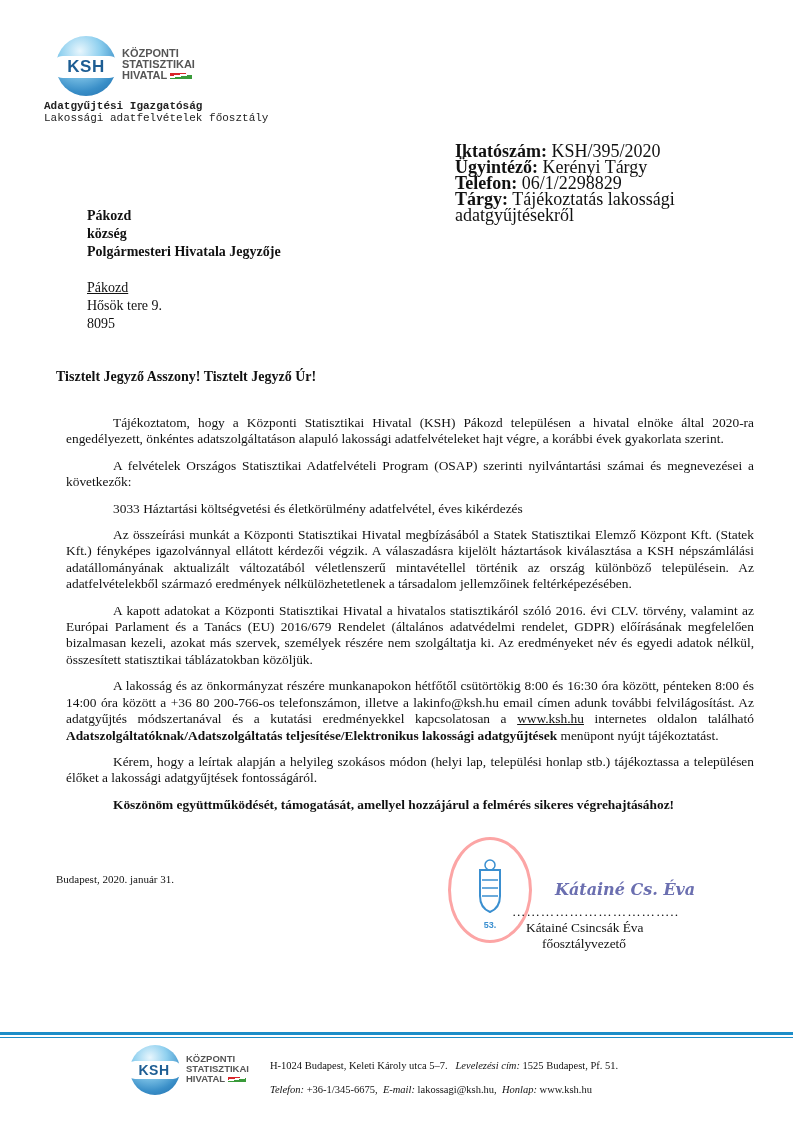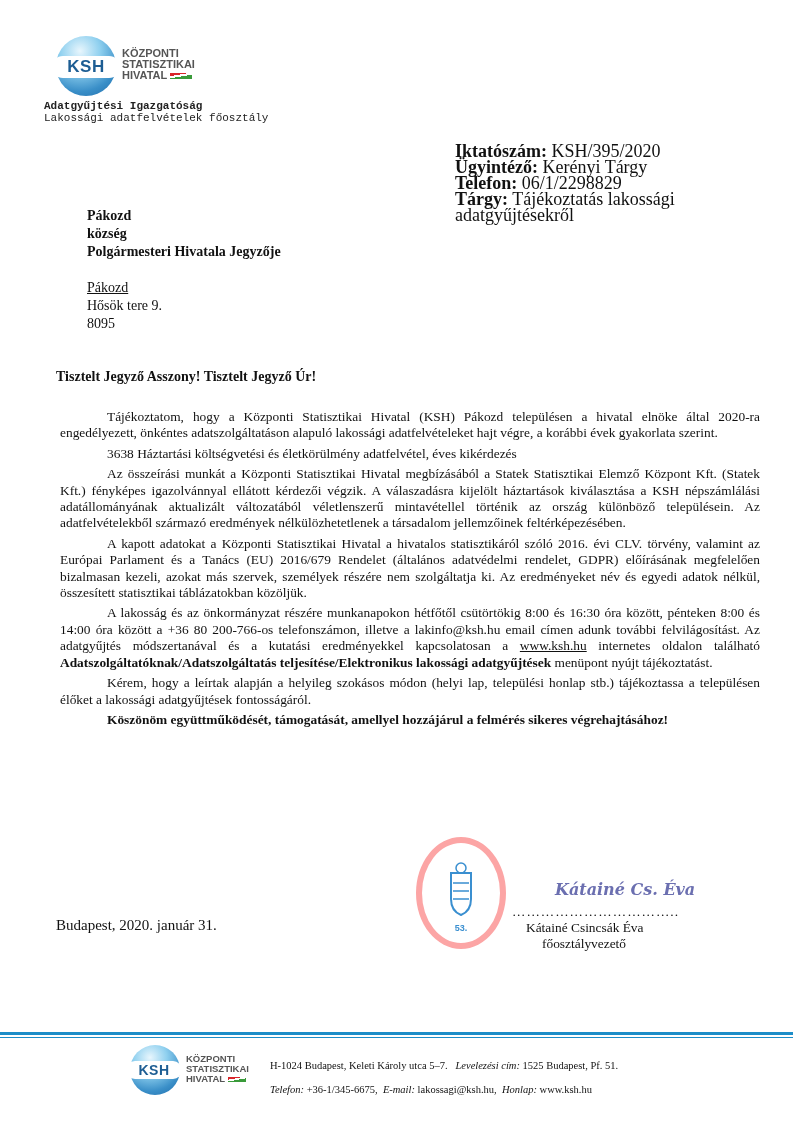--- a/index.html
+++ b/index.html
@@ -13,26 +13,26 @@
   .logo-text { position:absolute; font-family:"Liberation Sans",sans-serif; font-weight:bold; color:#555; line-height:11px; font-size:11px; }
   .flag { display:inline-block; width:22px; height:6px; margin-left:3px; vertical-align:middle; background:linear-gradient(170deg,#d9262b 0 33%, #fff 33% 55%, #3a9b3a 55%); }
   .dept { position:absolute; left:44px; top:100px; font-family:Liberation Mono, monospace; font-size:11px; line-height:12px; color:#222; }
   .dept b { font-weight:bold; }
   .ref { position:absolute; left:455px; top:143px; font-size:18px; line-height:16px; }
   .ref b { font-weight:bold; }
   .addr { position:absolute; left:56px; top:207px; font-size:14px; line-height:18px;margin-left:31px; }
   .addr .b { font-weight:bold; }
   .greet { position:absolute; left:56px; top:369px; font-size:14px; font-weight:bold; }
   .body { position:absolute; left:56px; top:405px; width:708px; font-size:13.4px; line-height:16.4px; text-align:justify; }
-  .body p { margin:4px; text-indent:47px; }
+  .body p { margin:10px; text-indent:47px; }
   .body .li { padding-left:47px; text-indent:0; }
   .body a { color:#111; text-decoration:underline; }
   .body b { font-weight:bold; }
-  .date { position:absolute; left:56px; top:917px; font-size:15px; }
-  .stamp { position:absolute; left:416px; top:837px; width:78px; height:100px; border:6px solid #fca5a5; border-radius:50%; color:#3a8fd0; font-family:"Liberation Sans",sans-serif; }
+  .date { position:absolute; left:56px; top:873px; font-size:11px; }
+  .stamp { position:absolute; left:448px; top:837px; width:78px; height:100px; border:3px solid #fca5a5; border-radius:50%; color:#3a8fd0; font-family:"Liberation Sans",sans-serif; }
   .sig { position:absolute; left:526px; top:904px; font-size:13.4px; line-height:16px; }
   .sign { position:absolute; left:555px; top:880px; font-family:"DejaVu Serif",serif; font-style:italic; color:#6b6fb0; font-size:16px;font-weight:bold; }
   .rule1 { position:absolute; left:0; top:1032px; width:793px; height:3px; background:#1c8dc8; }
   .rule2 { position:absolute; left:0; top:1037px; width:793px; height:1px; background:#1c8dc8; }
   .foot { position:absolute; left:270px; top:1054px; font-size:10.5px; line-height:24px; }
   .foot i { font-style:italic; }
 </style>
 </head>
 <body>
 
@@ -67,21 +67,22 @@
   <div style="height:18px"></div>
   <div style="text-decoration:underline">Pákozd</div>
   <div>Hősök tere 9.</div>
   <div>8095</div>
 </div>
 
 <div class="greet">Tisztelt Jegyző Asszony! Tisztelt Jegyző Úr!</div>
 
 <div class="body">
   <p>Tájékoztatom, hogy a Központi Statisztikai Hivatal (KSH) Pákozd településen a hivatal elnöke által 2020-ra engedélyezett, önkéntes adatszolgáltatáson alapuló lakossági adatfelvételeket hajt végre, a korábbi évek gyakorlata szerint.</p>
-  <p class="li">3638 Háztartási költségvetési és életkörülmény adatfelvétel, éves kikérdezés</p>
+  <p>A felvételek Országos Statisztikai Adatfelvételi Program (OSAP) szerinti nyilvántartási számai és megnevezései a következők:</p>
+  <p class="li">3033 Háztartási költségvetési és életkörülmény adatfelvétel, éves kikérdezés</p>
   <p>Az összeírási munkát a Központi Statisztikai Hivatal megbízásából a Statek Statisztikai Elemző Központ Kft. (Statek Kft.) fényképes igazolvánnyal ellátott kérdezői végzik. A válaszadásra kijelölt háztartások kiválasztása a KSH népszámlálási adatállományának aktualizált változatából véletlenszerű mintavétellel történik az ország különböző településein. Az adatfelvételekből származó eredmények nélkülözhetetlenek a társadalom jellemzőinek feltérképezésében.</p>
   <p>A kapott adatokat a Központi Statisztikai Hivatal a hivatalos statisztikáról szóló 2016. évi CLV. törvény, valamint az Európai Parlament és a Tanács (EU) 2016/679 Rendelet (általános adatvédelmi rendelet, GDPR) előírásának megfelelően bizalmasan kezeli, azokat más szervek, személyek részére nem szolgáltatja ki. Az eredményeket név és egyedi adatok nélkül, összesített statisztikai táblázatokban közöljük.</p>
   <p><span>A lakosság és az önkormányzat részére munkanapokon hétfőtől csütörtökig 8:00 és 16:30 óra között, pénteken 8:00 és 14:00 óra között a +36 80 200-766-os telefonszámon, illetve a lakinfo@ksh.hu email címen adunk további felvilágosítást. Az adatgyűjtés módszertanával és a kutatási eredményekkel kapcsolatosan a </span><a>www.ksh.hu</a><span> internetes oldalon található </span><b>Adatszolgáltatóknak/Adatszolgáltatás teljesítése/Elektronikus lakossági adatgyűjtések</b><span> menüpont nyújt tájékoztatást.</span></p>
   <p>Kérem, hogy a leírtak alapján a helyileg szokásos módon (helyi lap, települési honlap stb.) tájékoztassa a településen élőket a lakossági adatgyűjtések fontosságáról.</p>
   <p style="font-weight:bold">Köszönöm együttműködését, támogatását, amellyel hozzájárul a felmérés sikeres végrehajtásához!</p>
 </div>
 
 <div class="date">Budapest, 2020. január 31.</div>
 
 <div class="stamp">

